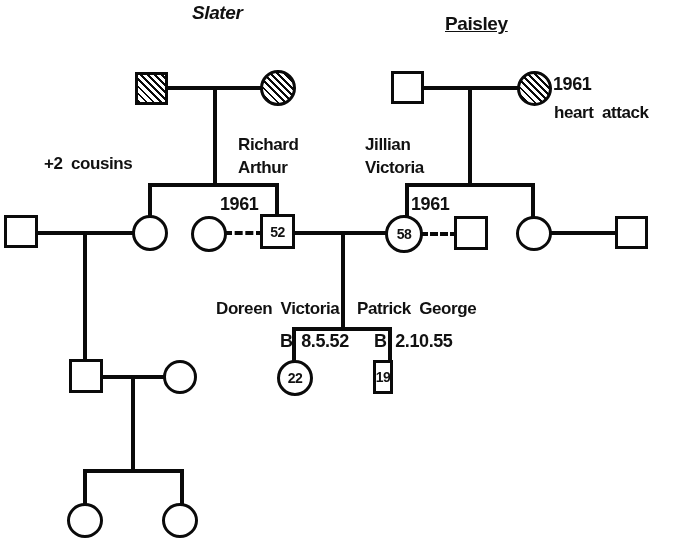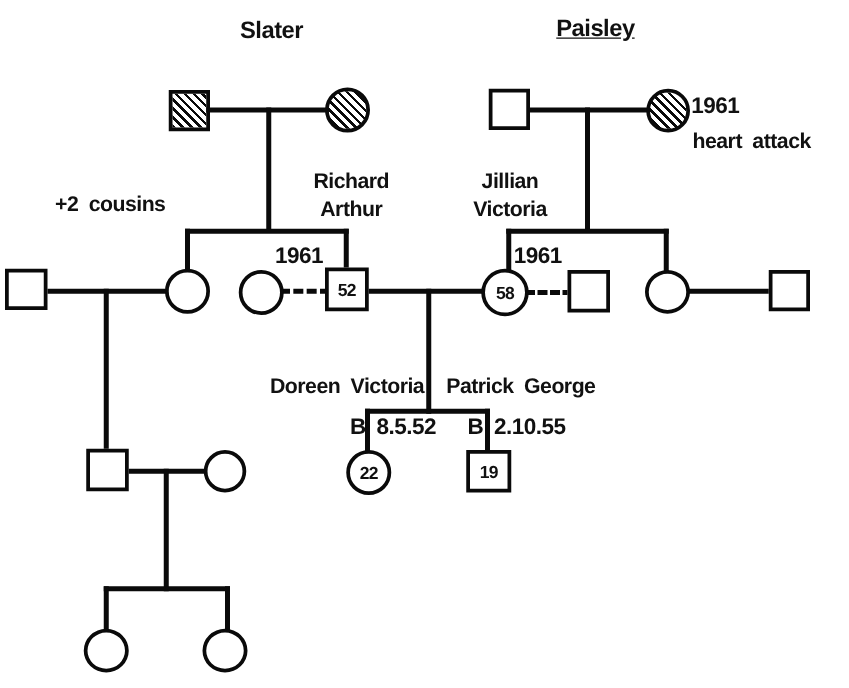--- a/index.html
+++ b/index.html
@@ -20,21 +20,21 @@
   .hatch{
     background:repeating-linear-gradient(45deg,#0a0a0a 0,#0a0a0a 2px,#ffffff 2px,#ffffff 5px);
   }
   
   .lbl{
     position:absolute;font-weight:bold;font-size:17px;letter-spacing:-0.4px;
     word-spacing:4px;white-space:pre-line;line-height:23px;z-index:3;
   }
   .title{font-size:19px;}
   .yr{font-size:18px;}
-  .ctr{text-align:center;}
+  .ctr{}
 </style>
 </head>
 <body>
 
 <div class="canvas">
 
   <div class="hline" style="left:160px;top:86px;width:106px;height:4px;"></div>
   <div class="vline" style="left:213px;top:86px;width:4px;height:100px;"></div>
   <div class="hline" style="left:148px;top:183px;width:131px;height:4px;"></div>
   <div class="vline" style="left:148px;top:183px;width:4px;height:35px;"></div>
@@ -83,31 +83,31 @@
       <span>58</span>
     </div>
   <div class="sq" style="left:454px;top:216px;width:34px;height:34px;"></div>
 
   <div class="ci" style="left:516px;top:216px;width:36px;height:35px;"></div>
   <div class="sq" style="left:615px;top:216px;width:33px;height:33px;"></div>
 
   <div class="ci" style="left:277px;top:360px;width:36px;height:36px;">
       <span>22</span>
     </div>
-  <div class="sq" style="left:373px;top:360px;width:36px;height:34px;">
+  <div class="sq" style="left:373px;top:360px;width:20px;height:34px;">
       <span>19</span>
     </div>
 
   <div class="sq" style="left:69px;top:359px;width:34px;height:34px;"></div>
   <div class="ci" style="left:163px;top:360px;width:34px;height:34px;"></div>
 
   <div class="ci" style="left:67px;top:503px;width:36px;height:35px;"></div>
   <div class="ci" style="left:162px;top:503px;width:36px;height:35px;"></div>
 
-  <div class="lbl title" style="left:192px;top:13px;">Slater</div>
+  <div class="lbl title" style="left:192px;top:1px;font-style:italic;">Slater</div>
   <div class="lbl title" style="left:445px;top:12px;text-decoration:underline;">Paisley</div>
 
   <div class="lbl yr" style="left:553px;top:73px;">1961</div>
   <div class="lbl" style="left:554px;top:101px;">heart attack</div>
 
   <div class="lbl" style="left:44px;top:152px;">+2 cousins</div>
 
   <div class="lbl ctr" style="left:238px;top:133px;width:86px;">Richard
 Arthur</div>
   <div class="lbl ctr" style="left:365px;top:133px;width:86px;">Jillian

